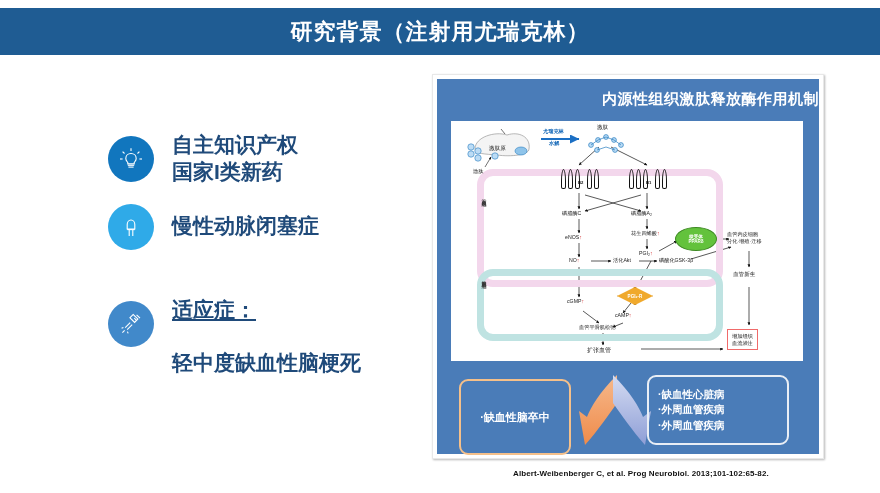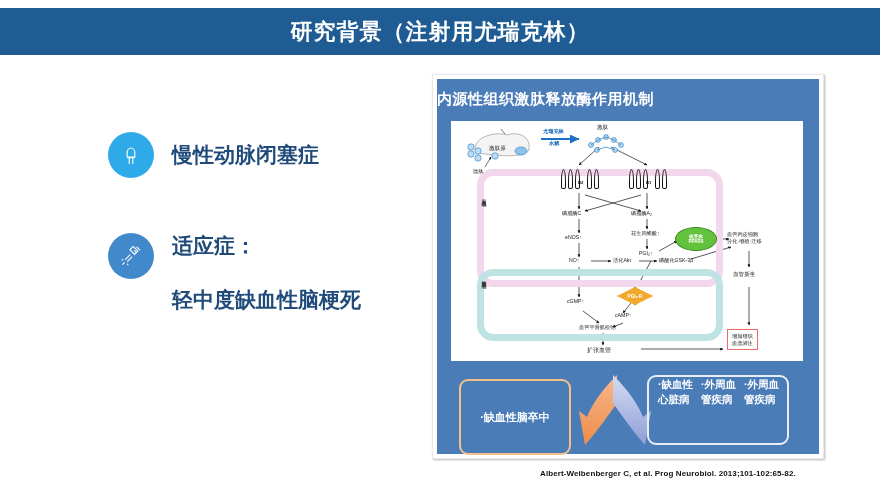--- a/index.html
+++ b/index.html
@@ -21,35 +21,35 @@
   .bullet-row{display:flex;align-items:center;margin-bottom:16px;}
   .bullet-icon{
     width:46px;height:46px;border-radius:50%;flex:0 0 46px;
     display:flex;align-items:center;justify-content:center;margin-right:18px;
   }
   .bullet-icon svg{display:block;}
   .bullet-text{
     color:#1F4A7A;font-size:21px;font-weight:bold;line-height:1.28;
     white-space:pre-line;
   }
-  .bullet-text .sub-label{display:inline-block;font-weight:bold;margin-top:8px;}
+  .bullet-text .sub-label{display:inline-block;text-decoration:underline;font-weight:bold;}
   .row-gap-1{margin-bottom:18px;}
   .row-gap-2{margin-bottom:20px;}
   
   .panel-frame{
     position:absolute;left:432px;top:74px;width:392px;height:385px;
     background:#ffffff;box-shadow:1px 1px 2px rgba(0,0,0,.28);
     border:1px solid #e8e8e8;box-sizing:border-box;padding:4px;
   }
   .panel{
     width:100%;height:100%;background:#4a7cb8;box-sizing:border-box;
     position:relative;
   }
   .panel-title{
-    position:absolute;left:0;top:11px;width:100%;text-align:left;
+    position:absolute;left:0;top:11px;width:100%;text-align:right;
     color:#ffffff;font-size:15px;font-weight:bold;letter-spacing:.5px;
   }
   
   .diagram{
     position:absolute;left:14px;top:42px;width:352px;height:240px;
     background:#ffffff;box-sizing:border-box;
   }
   .dg{position:absolute;font-size:5.2px;color:#1a1a1a;line-height:1.15;white-space:nowrap;}
   .dg.b{font-weight:bold;}
   .up{color:#d42a2a;font-weight:bold;}
@@ -101,41 +101,57 @@
   .bottom-area{position:absolute;left:14px;top:292px;width:352px;height:78px;}
   .indication-box{
     position:absolute;left:8px;top:8px;width:112px;height:76px;
     border:2px solid #f5c08a;border-radius:9px;box-sizing:border-box;
     display:flex;align-items:center;justify-content:center;
     color:#ffffff;font-size:11px;font-weight:bold;
   }
   .other-box{
     position:absolute;left:196px;top:4px;width:142px;height:70px;
     border:2px solid #e9eef5;border-radius:9px;box-sizing:border-box;
-    display:flex;justify-content:center;padding-left:9px;
+    display:flex;flex-direction:column;justify-content:center;padding-left:9px;
     color:#ffffff;font-size:10.5px;font-weight:bold;line-height:1.45;
   }
   .arrow-orange,.arrow-blue{position:absolute;top:2px;width:46px;height:74px;}
   .arrow-orange{left:126px;}
   .arrow-blue{left:156px;}
   
   .citation{
-    position:absolute;left:540px;top:469px;
+    position:absolute;left:513px;top:469px;
     font-size:8px;color:#111;letter-spacing:.1px;font-weight:bold;
   }
 </style>
 </head>
 <body>
 
 <div class="title-bar">
   <span class="title-text">研究背景（注射用尤瑞克林）</span>
 </div>
 
 <div class="bullets">
 
+  <div class="bullet-row row-gap-1">
+    <div class="bullet-icon" id="ic0" style="background: rgb(17, 118, 190);">
+      <svg width="26" height="26" viewBox="0 0 26 26">
+        <path d="M13 7.5c-3 0-5.2 2.2-5.2 4.9 0 2 1.3 3.2 2 4.2v1.3h6.4v-1.3c0.7-1 2-2.2 2-4.2 0-2.7-2.2-4.9-5.2-4.9z" fill="none" stroke="#ffffff" stroke-width="1.1"></path>
+        <line x1="9.8" y1="19.3" x2="16.2" y2="19.3" stroke="#ffffff" stroke-width="1.1"></line>
+        <line x1="10.4" y1="21.1" x2="15.6" y2="21.1" stroke="#ffffff" stroke-width="1.1"></line>
+        <line x1="13" y1="2.3" x2="13" y2="5" stroke="#ffffff" stroke-width="1.1"></line>
+        <line x1="4.6" y1="5.6" x2="6.5" y2="7.5" stroke="#ffffff" stroke-width="1.1"></line>
+        <line x1="21.4" y1="5.6" x2="19.5" y2="7.5" stroke="#ffffff" stroke-width="1.1"></line>
+        <line x1="2" y1="13" x2="4.6" y2="13" stroke="#ffffff" stroke-width="1.1"></line>
+        <line x1="21.4" y1="13" x2="24" y2="13" stroke="#ffffff" stroke-width="1.1"></line>
+      </svg>
+    </div>
+    <div class="bullet-text">自主知识产权
+国家I类新药</div>
+  </div>
 
 
   <div class="bullet-row row-gap-2">
     <div class="bullet-icon" id="ic2" style="background: rgb(47, 170, 232);">
       <svg width="26" height="26" viewBox="0 0 26 26">
         <path d="M9.2 10.6c0-2.6 1.7-4.6 3.8-4.6s3.8 2 3.8 4.6v4.4H9.2z" fill="none" stroke="#ffffff" stroke-width="1.1"></path>
         <line x1="9.2" y1="15.6" x2="16.8" y2="15.6" stroke="#ffffff" stroke-width="1.1"></line>
         <line x1="11.2" y1="15.8" x2="11.2" y2="22" stroke="#ffffff" stroke-width="1.1"></line>
         <line x1="14.8" y1="15.8" x2="14.8" y2="22" stroke="#ffffff" stroke-width="1.1"></line>
       </svg>

